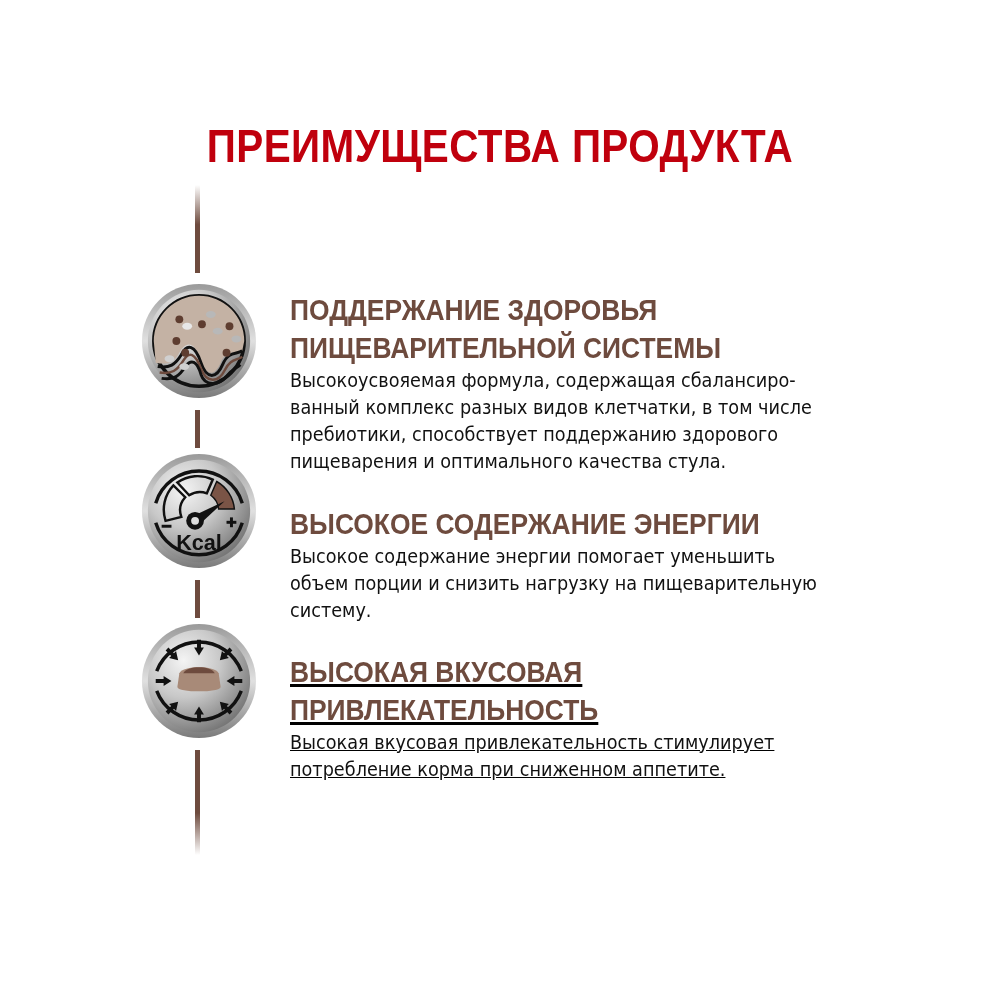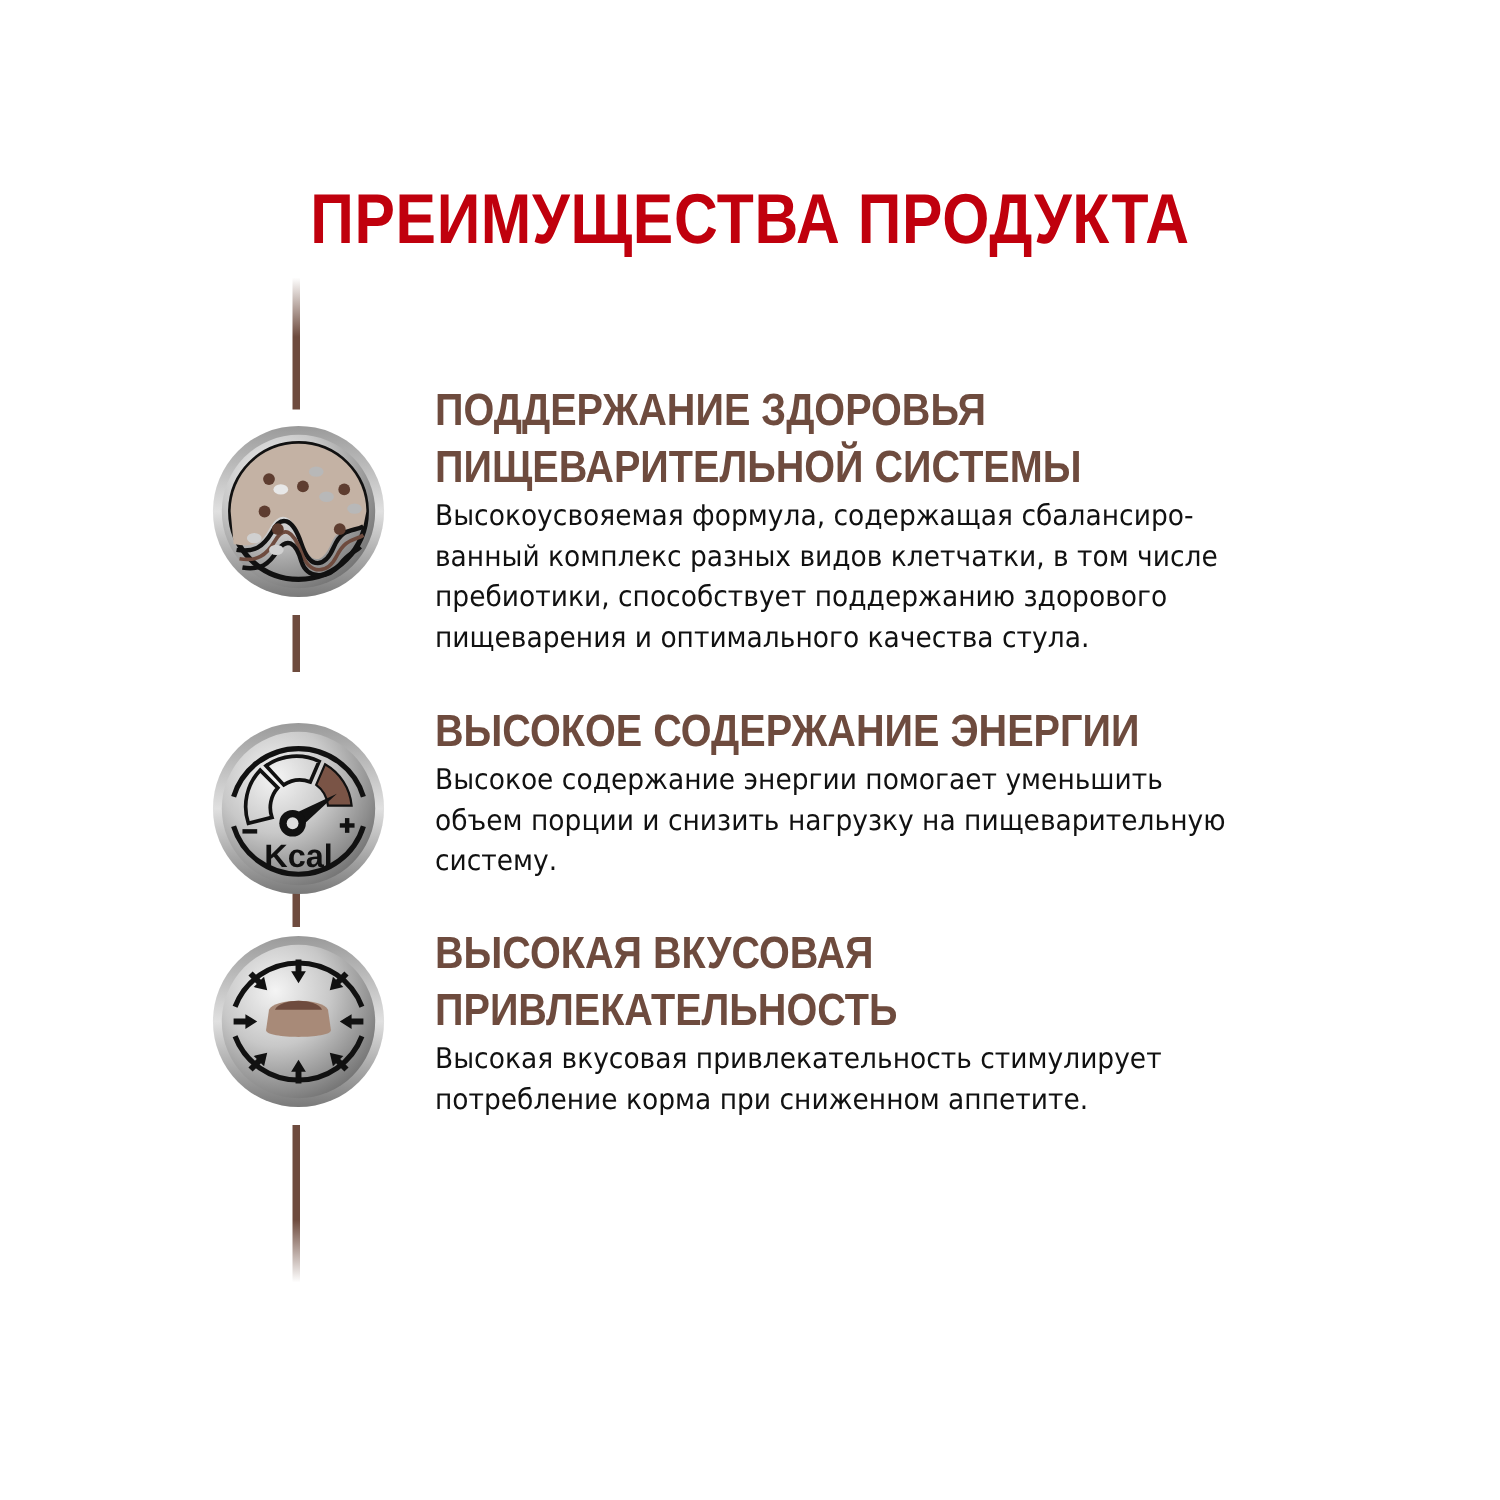--- a/index.html
+++ b/index.html
@@ -12,21 +12,21 @@
   .timeline {
     position:absolute; left:195px; width:5px;
     background:#6e4b3e;
   }
   .tl-top { top:185px; height:88px; background:linear-gradient(to bottom, rgba(110,75,62,0) 0%, #6e4b3e 45%, #6e4b3e 100%); }
   .tl-seg1 { top:410px; height:38px; }
   .tl-seg2 { top:580px; height:38px; }
   .tl-bottom { top:750px; height:105px; background:linear-gradient(to bottom, #6e4b3e 0%, #6e4b3e 60%, rgba(110,75,62,0) 100%); }
   .icon-wrap { position:absolute; left:140px; width:118px; height:118px; }
   .icon-wrap svg { width:118px; height:118px; display:block; }
-  .section { position:absolute; left:290px; width:620px; }
+  .section { position:absolute; left:290px; width:620px;margin-top:36px; }
   .sec-title {
     font-family:"Liberation Sans", sans-serif; font-weight:bold; font-size:30px; line-height:38px;
     color:#6e4b3e; transform:scaleX(0.88); transform-origin:left top; white-space:nowrap;
   }
   .sec-body {
     font-family:"DejaVu Sans", sans-serif; font-size:19px; line-height:27px; color:#111;
     transform:scaleX(0.93); transform-origin:left top; white-space:nowrap;
   }
   .sec-body span { display:block; }
 </style>
@@ -73,21 +73,21 @@
     <circle cx="88" cy="72" r="4" fill="#5e3d30"></circle>
     <ellipse cx="72" cy="33" rx="5" ry="3.5" fill="#b8b8b8"></ellipse>
     <ellipse cx="48" cy="45" rx="5" ry="3.5" fill="#e8e8e8"></ellipse>
     <ellipse cx="79" cy="50" rx="5" ry="3.5" fill="#b8b8b8"></ellipse>
     <ellipse cx="98" cy="58" rx="5" ry="3.5" fill="#b8b8b8"></ellipse>
     <ellipse cx="30" cy="78" rx="5" ry="3.5" fill="#d0d0d0"></ellipse>
     <ellipse cx="45" cy="86" rx="5" ry="3.5" fill="#d0d0d0"></ellipse>
   </svg>
 </div>
 
-<div class="icon-wrap" style="top:480px;text-decoration:underline;">
+<div class="icon-wrap" style="top:452px;text-decoration:underline;">
   <svg viewBox="0 0 120 120">
     <circle cx="60" cy="60" r="58" fill="url(#rim)"></circle>
     <circle cx="60" cy="60" r="52" fill="url(#metal)"></circle>
     <path d="M16 52 A46 46 0 0 1 104 52" fill="none" stroke="#111" stroke-width="3.5"></path>
     <path d="M16 72 A46 46 0 0 0 104 72" fill="none" stroke="#111" stroke-width="3.5"></path>
     <path d="M26 70 A36 36 0 0 1 34 34 L46 46 A20 20 0 0 0 42 66 Z" fill="none" stroke="#111" stroke-width="2.5"></path>
     <path d="M38 31 A36 36 0 0 1 74 28 L68 42 A20 20 0 0 0 50 44 Z" fill="none" stroke="#111" stroke-width="2.5"></path>
     <path d="M78 30 A36 36 0 0 1 96 58 L80 58 A20 20 0 0 0 72 44 Z" fill="#7a5446" stroke="#111" stroke-width="1.5"></path>
     <path d="M52 66 L86 50 L58 76 Z" fill="#111"></path>
     <circle cx="56" cy="70" r="9" fill="#111"></circle>
@@ -141,21 +141,21 @@
   <div class="sec-title">
     <div>ВЫСОКОЕ СОДЕРЖАНИЕ ЭНЕРГИИ</div>
   </div>
   <div class="sec-body">
     <span>Высокое содержание энергии помогает уменьшить</span>
     <span>объем порции и снизить нагрузку на пищеварительную</span>
     <span>систему.</span>
   </div>
 </div>
 
-<div class="section" style="top:617px;">
+<div class="section" style="top:617px;text-decoration:underline;">
   <div class="sec-title">
     <div>ВЫСОКАЯ ВКУСОВАЯ</div>
     <div>ПРИВЛЕКАТЕЛЬНОСТЬ</div>
   </div>
   <div class="sec-body">
     <span>Высокая вкусовая привлекательность стимулирует</span>
     <span>потребление корма при сниженном аппетите.</span>
   </div>
 </div>
 

